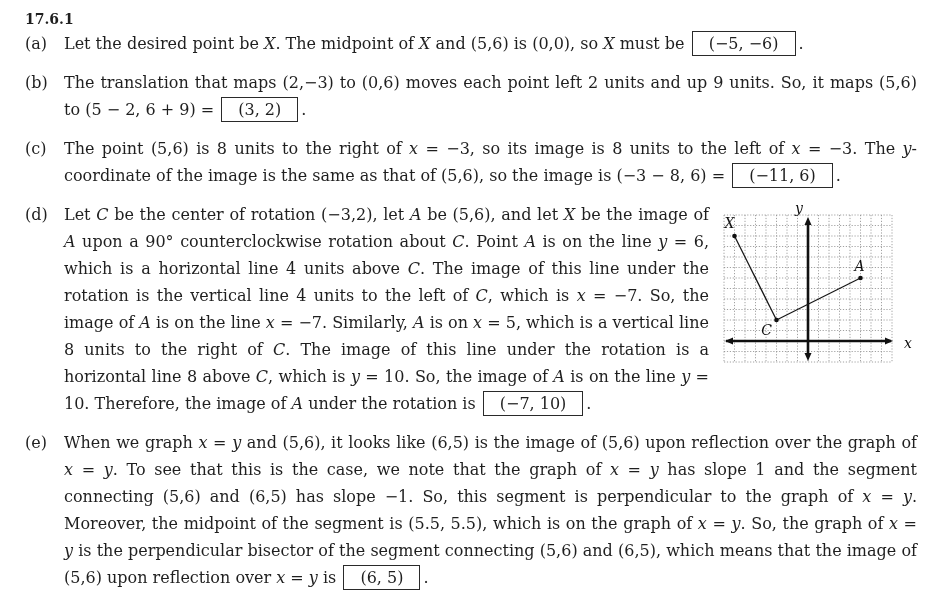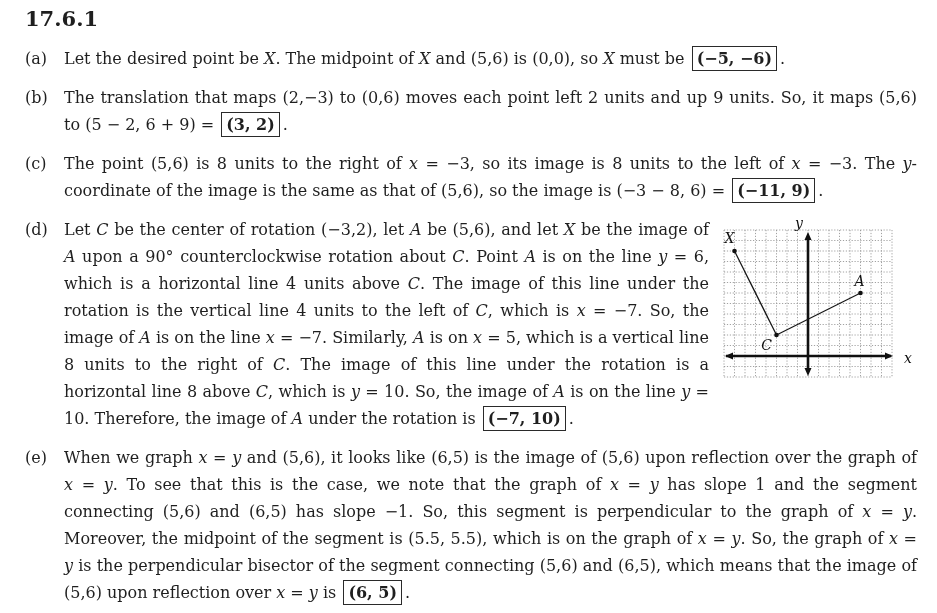--- a/index.html
+++ b/index.html
@@ -7,40 +7,38 @@
   body {
     width: 937px; height: 613px;
     background: #ffffff;
     color: #1f1f1f;
     font-family: "DejaVu Serif", serif;
     overflow: hidden;
   }
   .page { padding: 8px 20px 0 25px; }
   .problem-number {
     font-weight: bold;
-    font-size: 21px;
+    font-size: 14px;
     line-height: 22px;
-    margin-bottom: 15px;
   }
   .part {
     display: flex;
     margin-bottom: 12px;
     font-size: 16px;
     line-height: 27px;
   }
   .plabel { flex: 0 0 39px; }
   .ptext { flex: 1 1 auto; text-align: justify; }
   .i { font-style: italic; }
   .box {
     display: inline-block;
     border: 1.4px solid #2a2a2a;
-    padding: 0 4px;
+    padding: 0 16px;
     margin: 0 3px 0 2px;
     line-height: 23px;
-    font-weight: bold;
   }
   .fig {
     float: right;
     margin: 0 0 6px 12px;
     padding: 0;
   }
   
   .gl   { stroke: #8a8a8a; stroke-width: 0.8; stroke-dasharray: 1.2 1.7; }
   .axis { stroke: #101010; stroke-width: 2.6; }
   .ah   { fill: #101010; }
@@ -65,21 +63,21 @@
     <div class="ptext">Let the desired point be <span class="i">X</span>. The midpoint of <span class="i">X</span> and (5,6) is (0,0), so <span class="i">X</span> must be <span class="box">(−5, −6)</span>.</div>
   </div>
 
   <div class="part">
     <span class="plabel">(b)</span>
     <div class="ptext">The translation that maps (2,−3) to (0,6) moves each point left 2 units and up 9 units. So, it maps (5,6) to (5 − 2, 6 + 9) = <span class="box">(3, 2)</span>.</div>
   </div>
 
   <div class="part">
     <span class="plabel">(c)</span>
-    <div class="ptext">The point (5,6) is 8 units to the right of <span class="i">x</span> = −3, so its image is 8 units to the left of <span class="i">x</span> = −3.  The <span class="i">y</span>-coordinate of the image is the same as that of (5,6), so the image is (−3 − 8, 6) = <span class="box">(−11, 9)</span>.</div>
+    <div class="ptext">The point (5,6) is 8 units to the right of <span class="i">x</span> = −3, so its image is 8 units to the left of <span class="i">x</span> = −3.  The <span class="i">y</span>-coordinate of the image is the same as that of (5,6), so the image is (−3 − 8, 6) = <span class="box">(−11, 6)</span>.</div>
   </div>
 
   <div class="part">
     <span class="plabel">(d)</span>
     <div class="ptext">
       <figure class="fig">
         <svg id="fig-svg" width="196" height="174" viewBox="0 0 196 174" aria-hidden="true">
             <line x1="3" y1="14" x2="3" y2="161" class="gl"></line>
             <line x1="13.5" y1="14" x2="13.5" y2="161" class="gl"></line>
             <line x1="24" y1="14" x2="24" y2="161" class="gl"></line>

